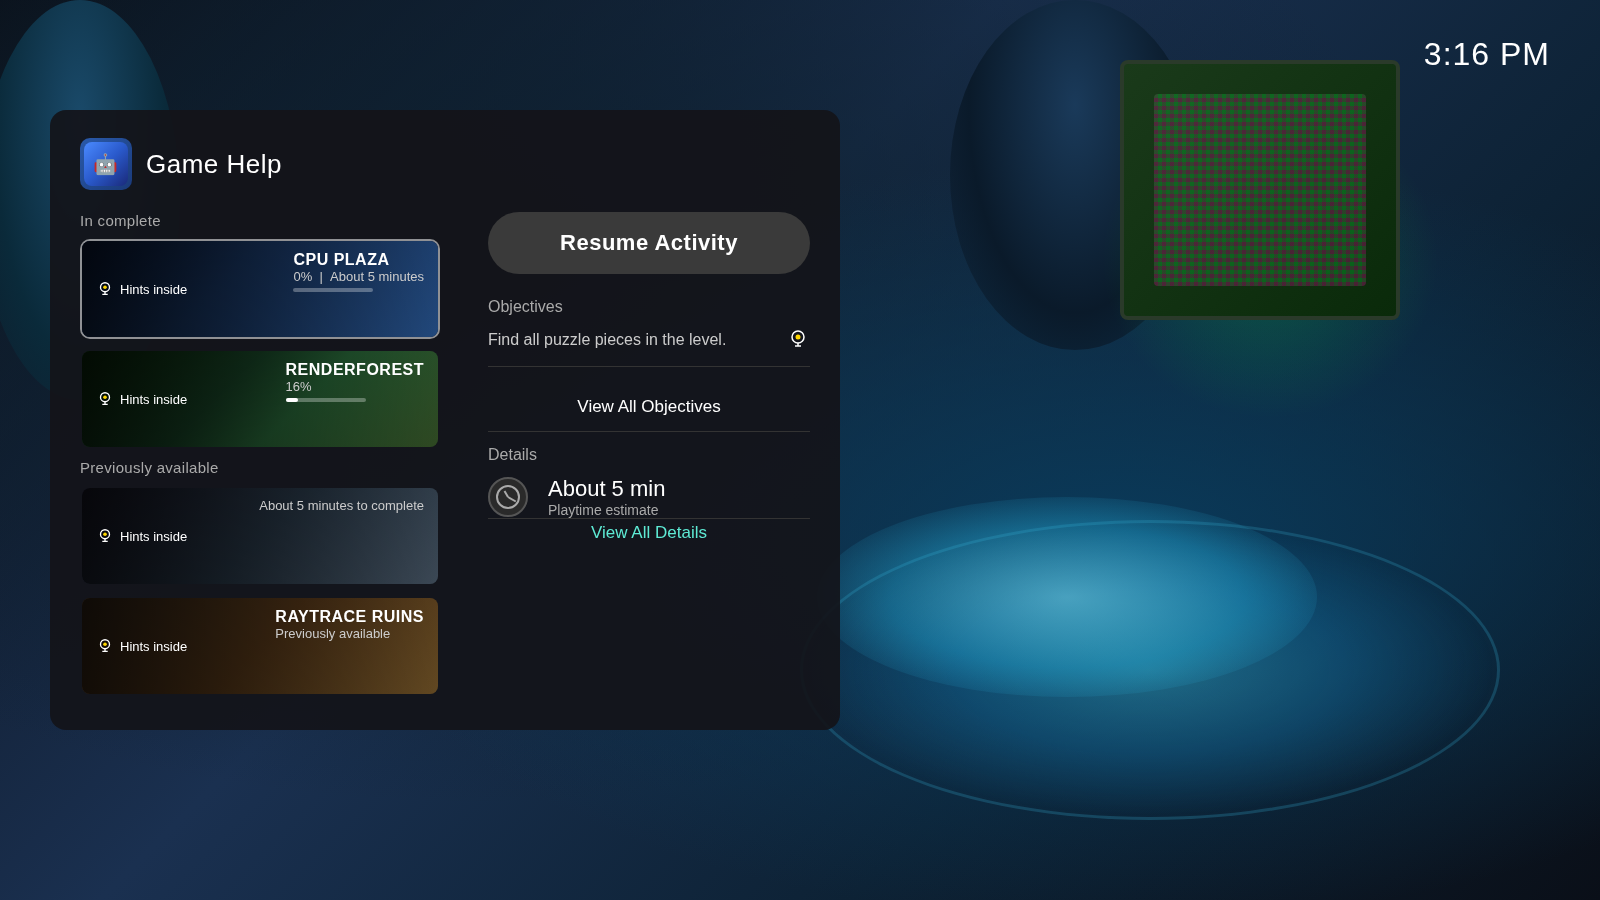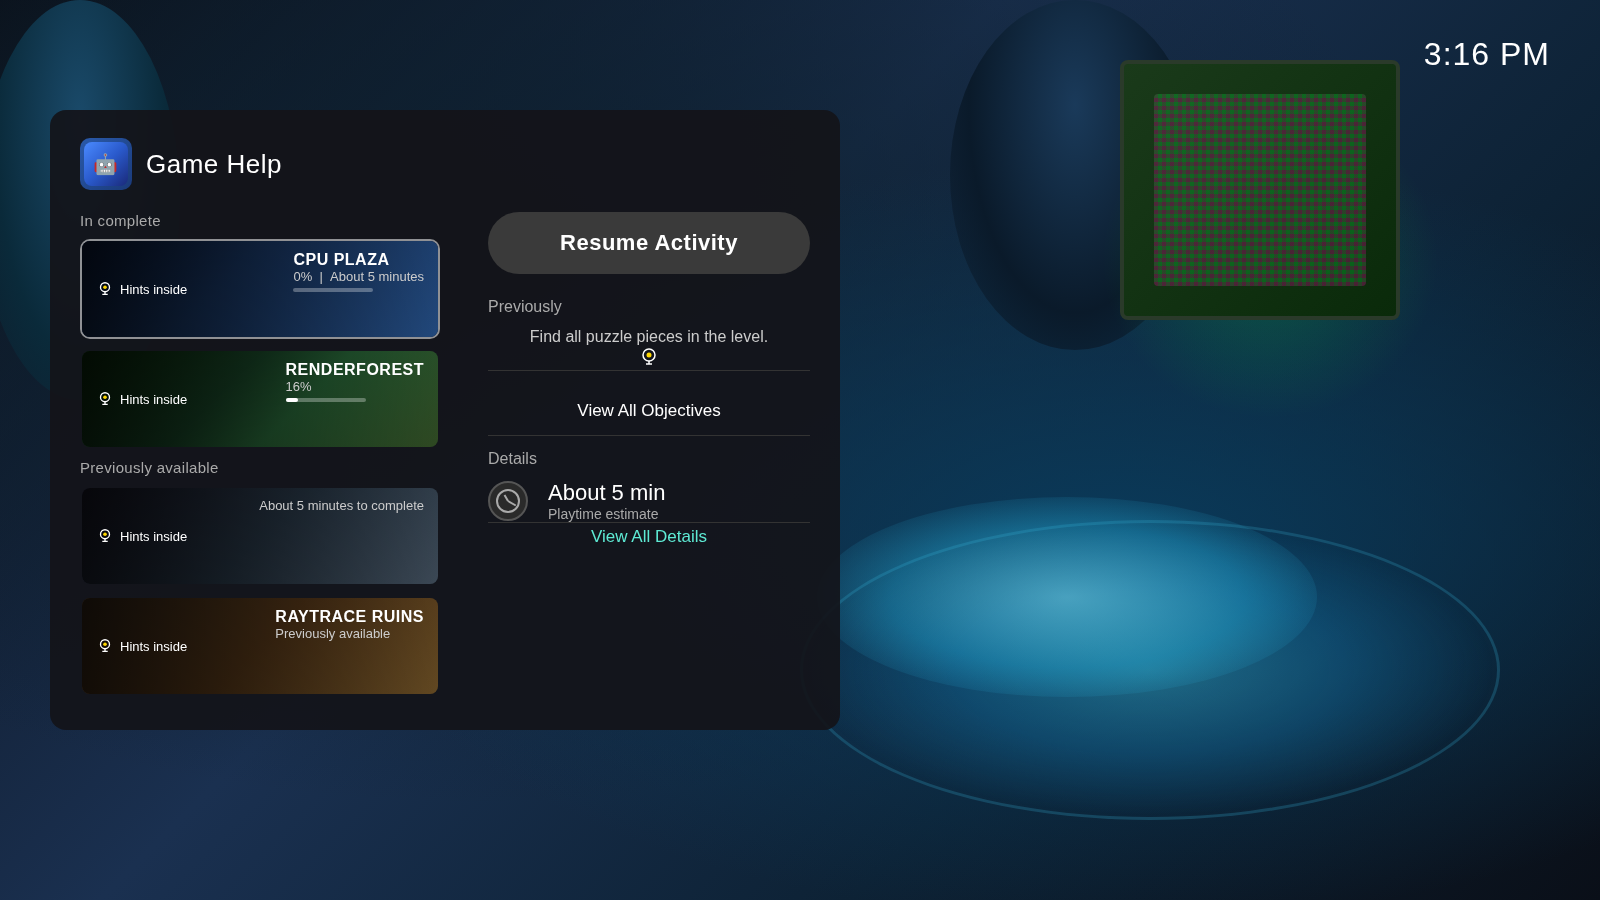--- a/index.html
+++ b/index.html
@@ -332,22 +332,22 @@
     .select-hints-text {
       color: #ffffff;
       font-size: 18px;
       font-weight: 600;
     }
 
     .objective-row {
       display: flex;
       align-items: center;
       justify-content: space-between;
+      padding-bottom: 14px;
       border-bottom: 1px solid #333333;
-      flex-direction: column;
     }
 
     .objective-text {
       color: #cccccc;
       font-size: 16px;
     }
 
     .view-objectives-btn {
       background: transparent;
       border: none;
@@ -580,21 +580,21 @@
         </div>
       </div>
 
     </div>
 
     <div class="right-section">
 
       <button class="resume-btn">Resume Activity</button>
 
       <div class="objectives-section">
-        <div class="objectives-title">Previously</div>
+        <div class="objectives-title">Objectives</div>
 
 
         <div class="objective-row">
           <span class="objective-text">Find all puzzle pieces in the level.</span>
           <svg width="24" height="24" viewBox="0 0 24 24" fill="none">
             <circle cx="12" cy="9" r="6" stroke="white" stroke-width="1.5"></circle>
             <circle cx="12" cy="9" r="2.5" fill="#FFD700"></circle>
             <path d="M12 15v3" stroke="white" stroke-width="1.5"></path>
             <path d="M9 18h6" stroke="white" stroke-width="1.5"></path>
           </svg>

